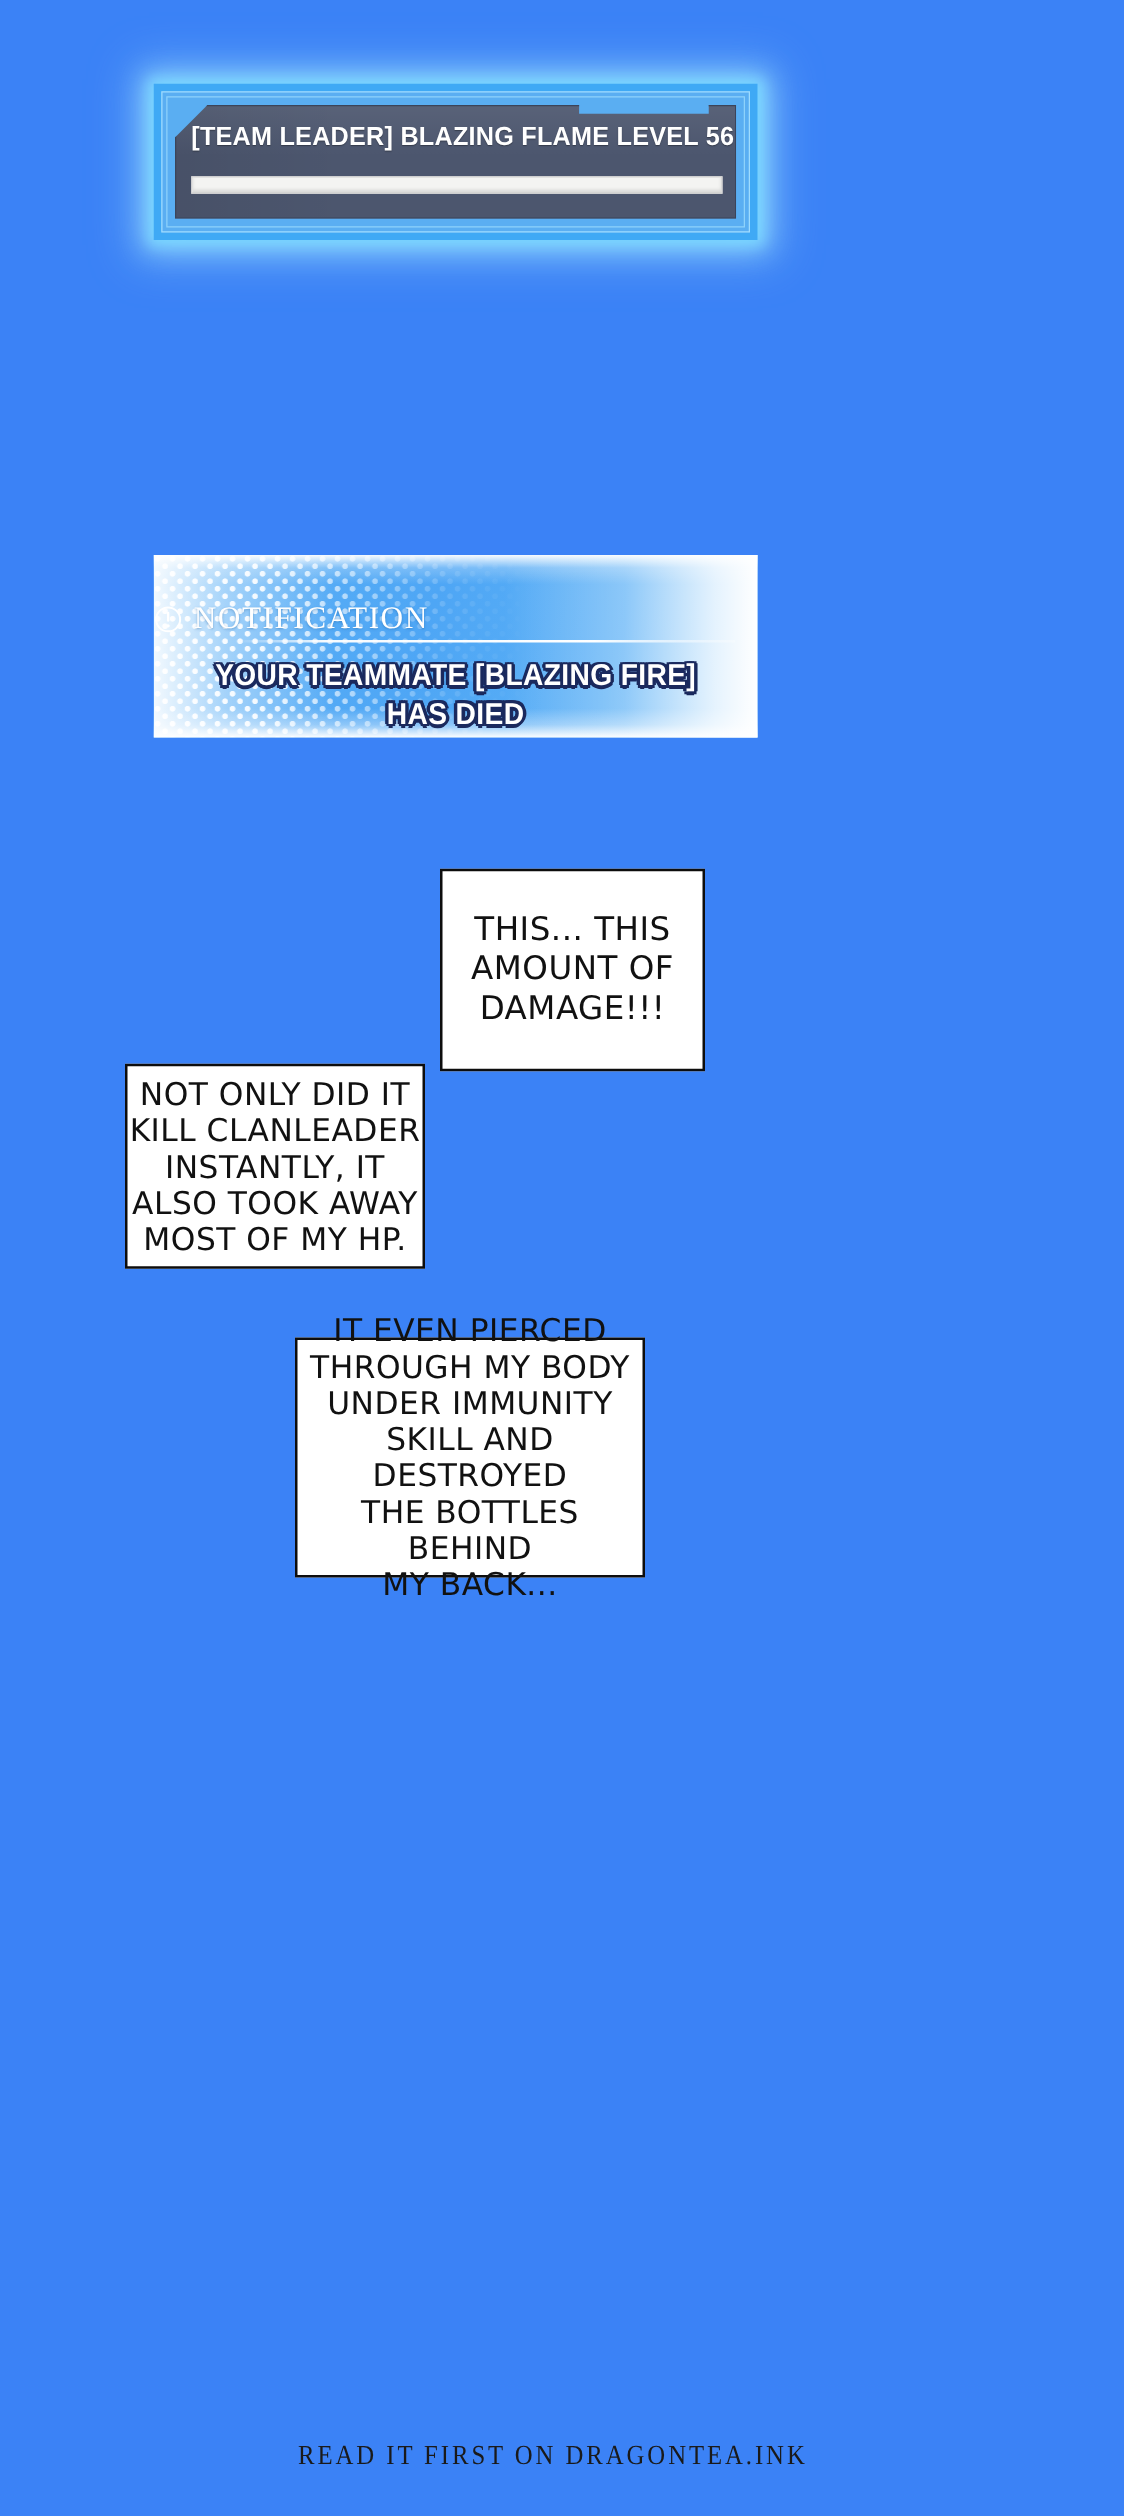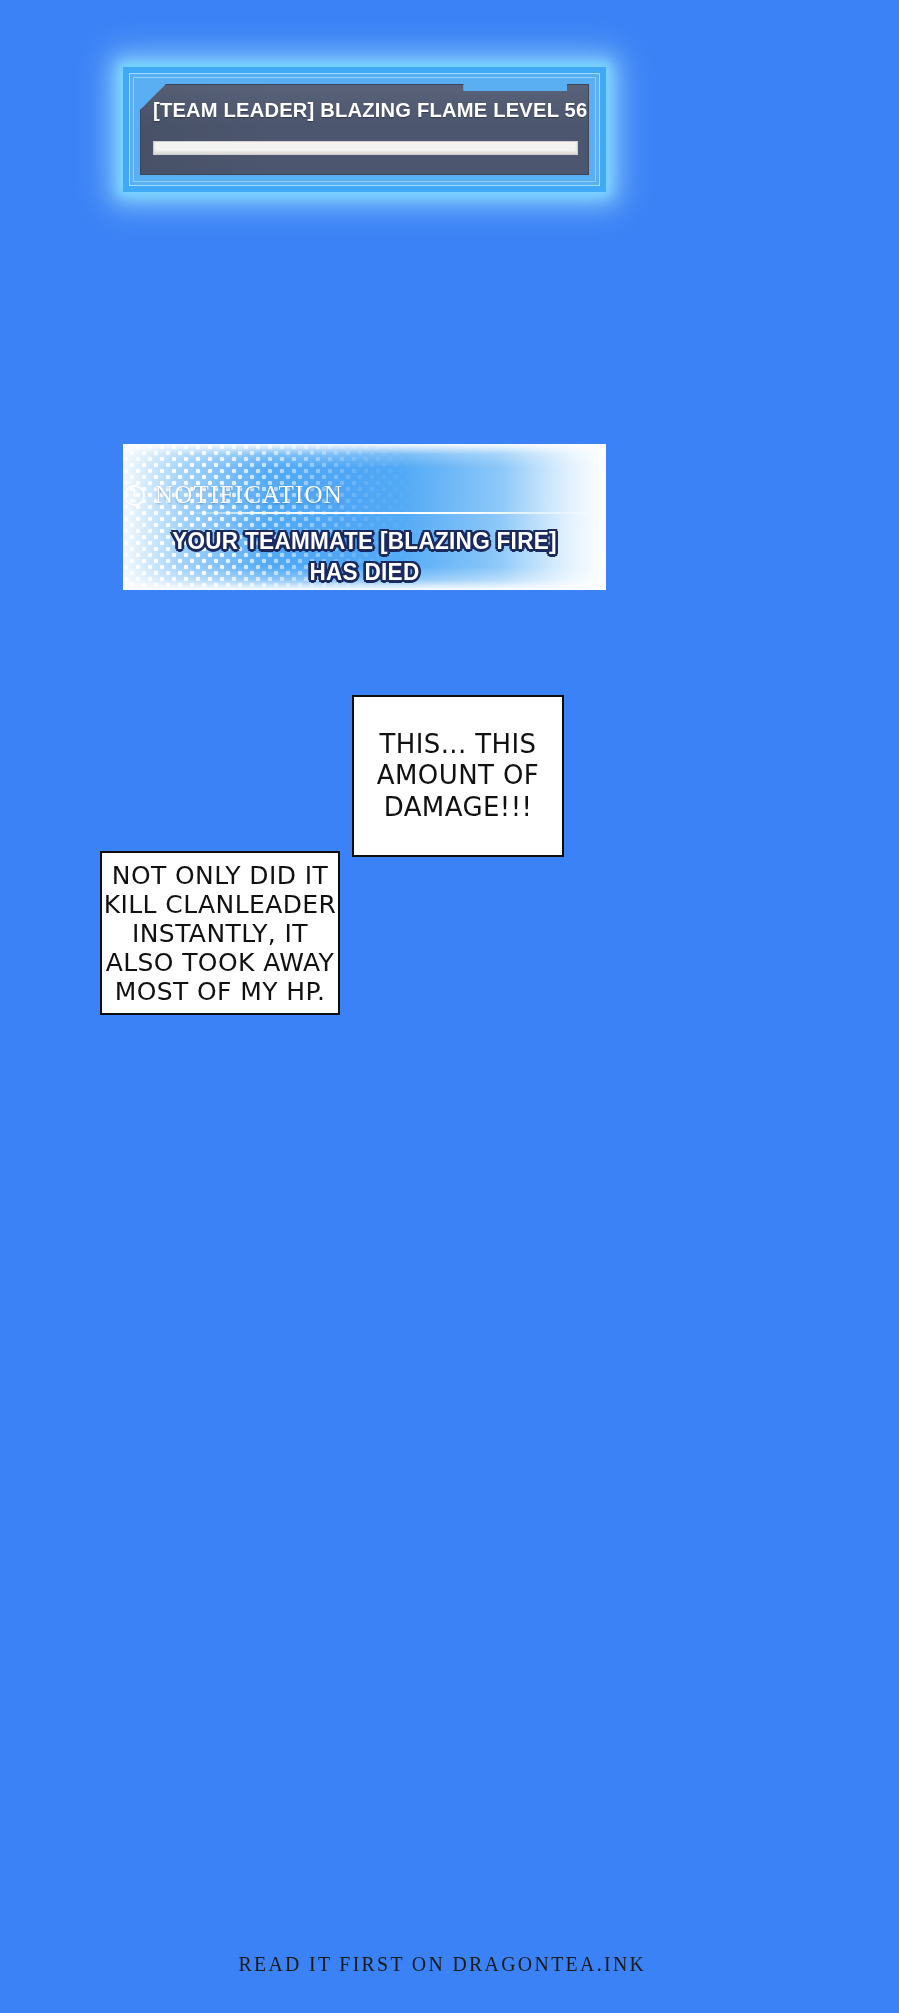--- a/index.html
+++ b/index.html
@@ -287,16 +287,24 @@
   </div>
 
   <div class="bubble" id="bubble-killed">
     <div class="bubble-text">NOT ONLY DID IT
 KILL CLANLEADER
 INSTANTLY, IT
 ALSO TOOK AWAY
 MOST OF MY HP.</div>
   </div>
 
+  <div class="bubble" id="bubble-pierced">
+    <div class="bubble-text">IT EVEN PIERCED
+THROUGH MY BODY
+UNDER IMMUNITY
+SKILL AND DESTROYED
+THE BOTTLES BEHIND
+MY BACK...</div>
+  </div>
 
   <div id="footer-watermark">READ IT FIRST ON DRAGONTEA.INK</div>
 
 </div>
 
 </body></html>

